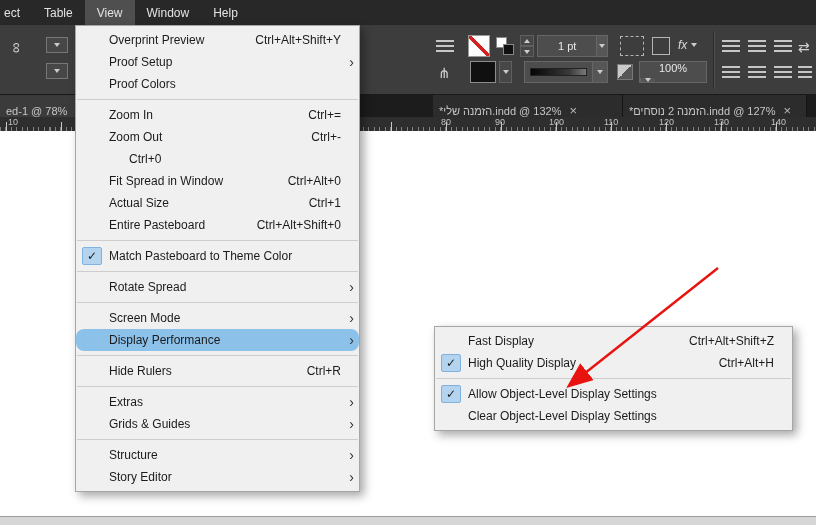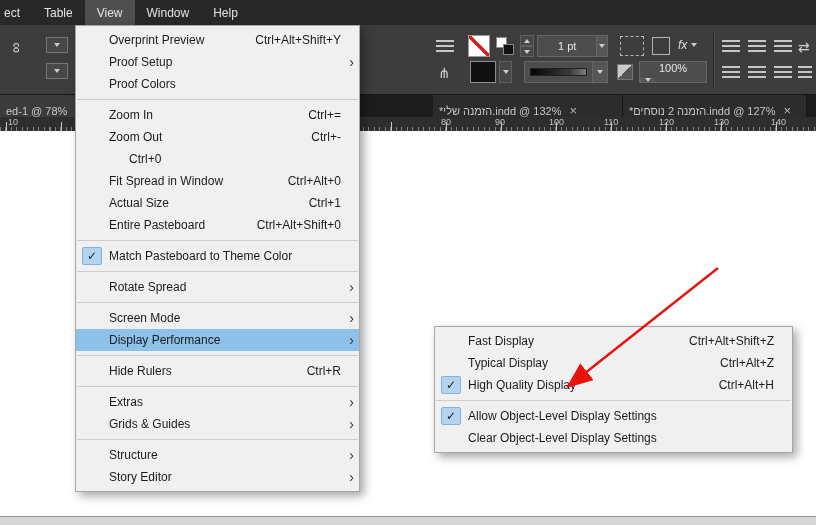--- a/index.html
+++ b/index.html
@@ -72,21 +72,21 @@
   .canvas { position:absolute; left:0; top:131px; width:816px; height:385px; background:#ffffff; }
   .statusbar { position:absolute; left:0; top:516px; width:816px; height:9px; background:#d6d6d6;
                border-top:1px solid #9b9b9b; }
 
   
   .menu { position:absolute; background:#f0f0f0; border:1px solid #a6a6a6;
           box-shadow:4px 4px 9px rgba(0,0,0,.35); font-size:12px; color:#1b1b1b; padding:3px 0; }
   .view-menu { left:75px; top:25px; width:285px; z-index:20; }
   .display-submenu { left:434px; top:326px; width:359px; z-index:21; }
   .mi { height:22px; display:flex; align-items:center; padding:0 18px 0 6px; position:relative; cursor:default; }
-  .mi.hl { background:#8cc2ea; }
+  .mi.hl { background:#8cc2ea;border-radius:8px; }
   .chk { width:20px; height:18px; margin-right:7px; display:flex; align-items:center; justify-content:center;
          font-size:12px; flex:none; }
   .chk.on { background:#b3d3ee; border:1px solid #7fb2dd; border-radius:2px; }
   .lbl { flex:1; white-space:nowrap; }
   .sc { margin-left:20px; white-space:nowrap; }
   .arr { position:absolute; right:5px; top:0; height:22px; display:flex; align-items:center;
          font-size:14px; color:#333; }
   .msep { height:1px; background:#cdcdcd; margin:4px 1px; }
 
   
@@ -298,25 +298,20 @@
     </div>
   </div>
 
   <div class="menu display-submenu">
     <div class="mi">
       <span class="chk"></span>
       <span class="lbl">Fast Display</span>
       <span class="sc">Ctrl+Alt+Shift+Z</span>
     </div>
     <div class="mi">
-      <span class="chk"></span>
-      <span class="lbl">Typical Display</span>
-      <span class="sc">Ctrl+Alt+Z</span>
-    </div>
-    <div class="mi">
       <span class="chk on">✓</span>
       <span class="lbl">High Quality Display</span>
       <span class="sc">Ctrl+Alt+H</span>
     </div>
     <div class="msep"></div>
     <div class="mi">
       <span class="chk on">✓</span>
       <span class="lbl">Allow Object-Level Display Settings</span>
     </div>
     <div class="mi">

